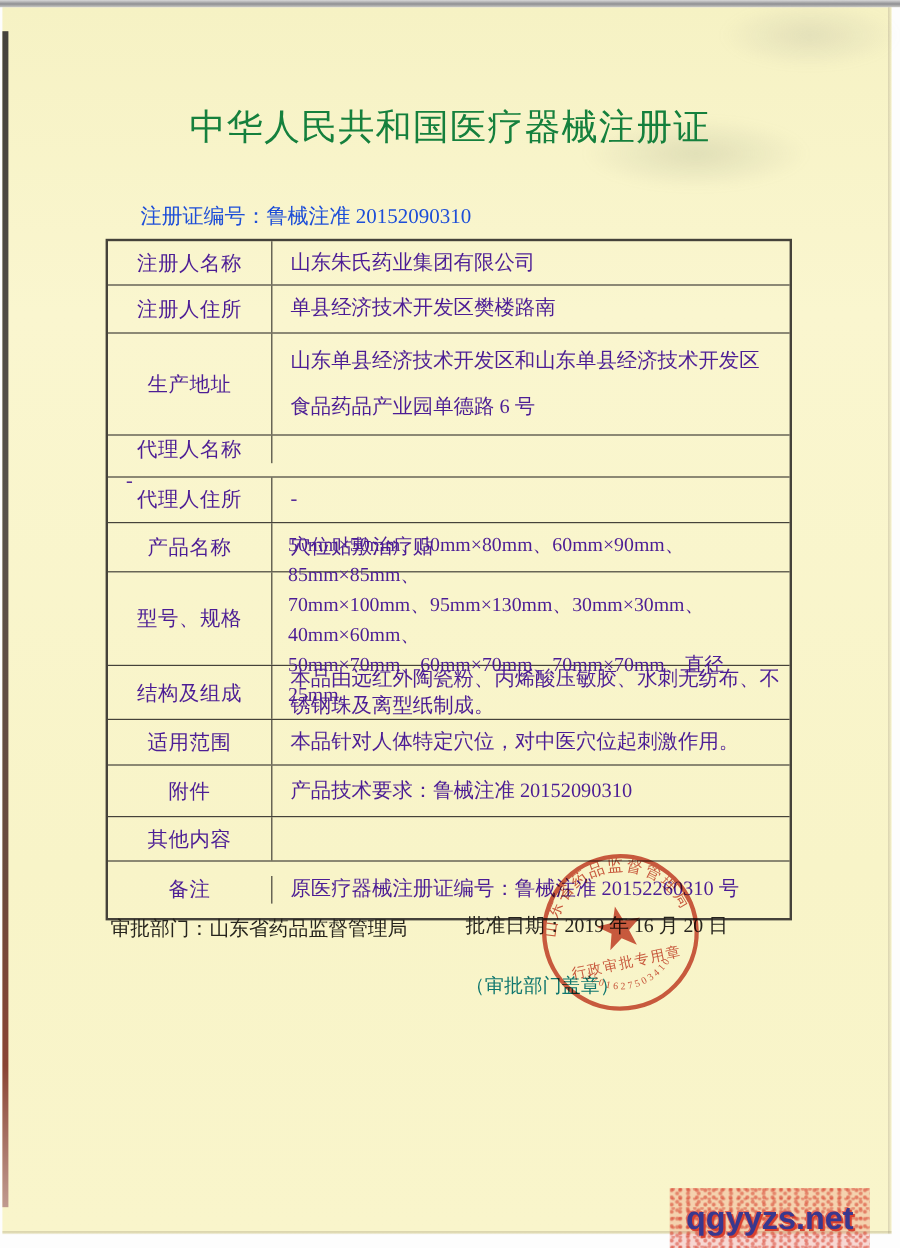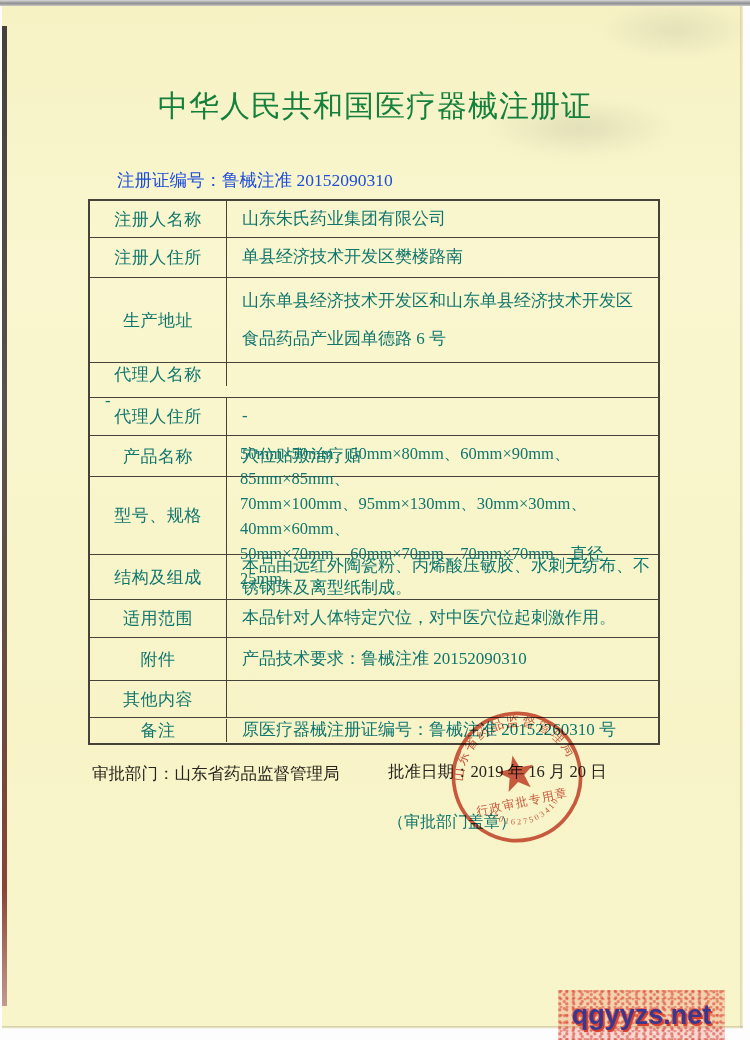--- a/index.html
+++ b/index.html
@@ -28,21 +28,21 @@
   .ghost.g2 { left:600px; top:2px; width:150px; height:55px;
               background:radial-gradient(ellipse at center, rgba(150,150,140,.20) 0%, rgba(150,150,140,0) 70%); }
 
   .title { position:absolute; left:0; top:86px; width:750px; text-align:center;
            font-size:30px; letter-spacing:1px; color:#15803d; }
 
   .cert-line { position:absolute; left:117px; top:168px; font-size:17.5px; color:#1d4ed8; }
 
   
   .ctable { position:absolute; left:88px; top:199px; width:572px;
-            border:2px solid #45423a; color:#0f766e; }
+            border:2px solid #45423a; color:#4c1d95; }
   .trow { display:flex; border-top:1.5px solid #45423a; }
   .trow:first-child { border-top:none; }
   .tcell { font-size:17px; }
   .tcell.label { width:137px; border-right:1.5px solid #45423a;
                  display:flex; align-items:center; justify-content:center;
                  text-align:center; letter-spacing:.5px; }
   .tcell.value { flex:1; display:flex; align-items:center;
                  padding:3px 8px 3px 15px; white-space:pre-line; line-height:1.45; }
   .trow:nth-child(1)  { height:36px; }
   .trow:nth-child(2)  { height:40px; }
@@ -51,21 +51,21 @@
   .trow:nth-child(4)  { height:35px;flex-direction:column; }
   .trow:nth-child(5)  { height:38px; }
   .trow:nth-child(6)  { height:41px; }
   .trow:nth-child(7)  { height:78px; }
   .trow:nth-child(7) .tcell.value { line-height:25px; font-size:16.5px; padding-left:13px; }
   .trow:nth-child(8)  { height:45px; }
   .trow:nth-child(8) .tcell.value { line-height:22px; }
   .trow:nth-child(9)  { height:38px; }
   .trow:nth-child(10) { height:43px; }
   .trow:nth-child(11) { height:37px; }
-  .trow:nth-child(12) { height:26px;align-items:center; }
+  .trow:nth-child(12) { height:48px;align-items:center; }
 
   
   .approval-dept { position:absolute; left:92px;  top:763px; font-size:16.5px; color:#26241d; }
   .approve-date  { position:absolute; left:388px; top:761px; font-size:16.5px; color:#26241d; }
   .valid-until   { position:absolute; left:388px; top:787px; font-size:16.5px; color:#26241d; }
   .seal-note     { position:absolute; left:388px; top:812px; font-size:16px;   color:#0f766e; }
 
   
   .stamp { position:absolute; left:448px; top:708px; width:138px; height:138px;
            mix-blend-mode:multiply; opacity:.85; }

